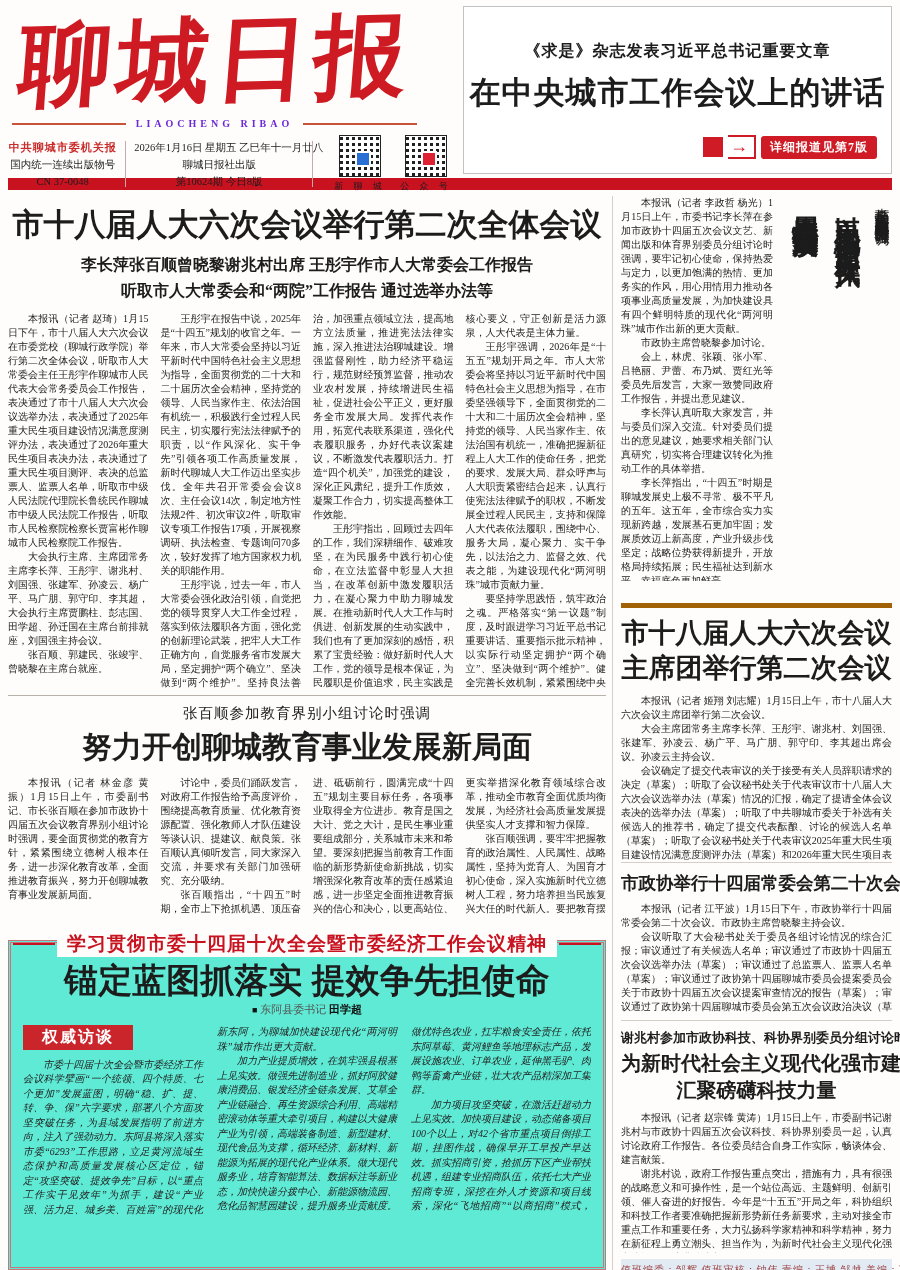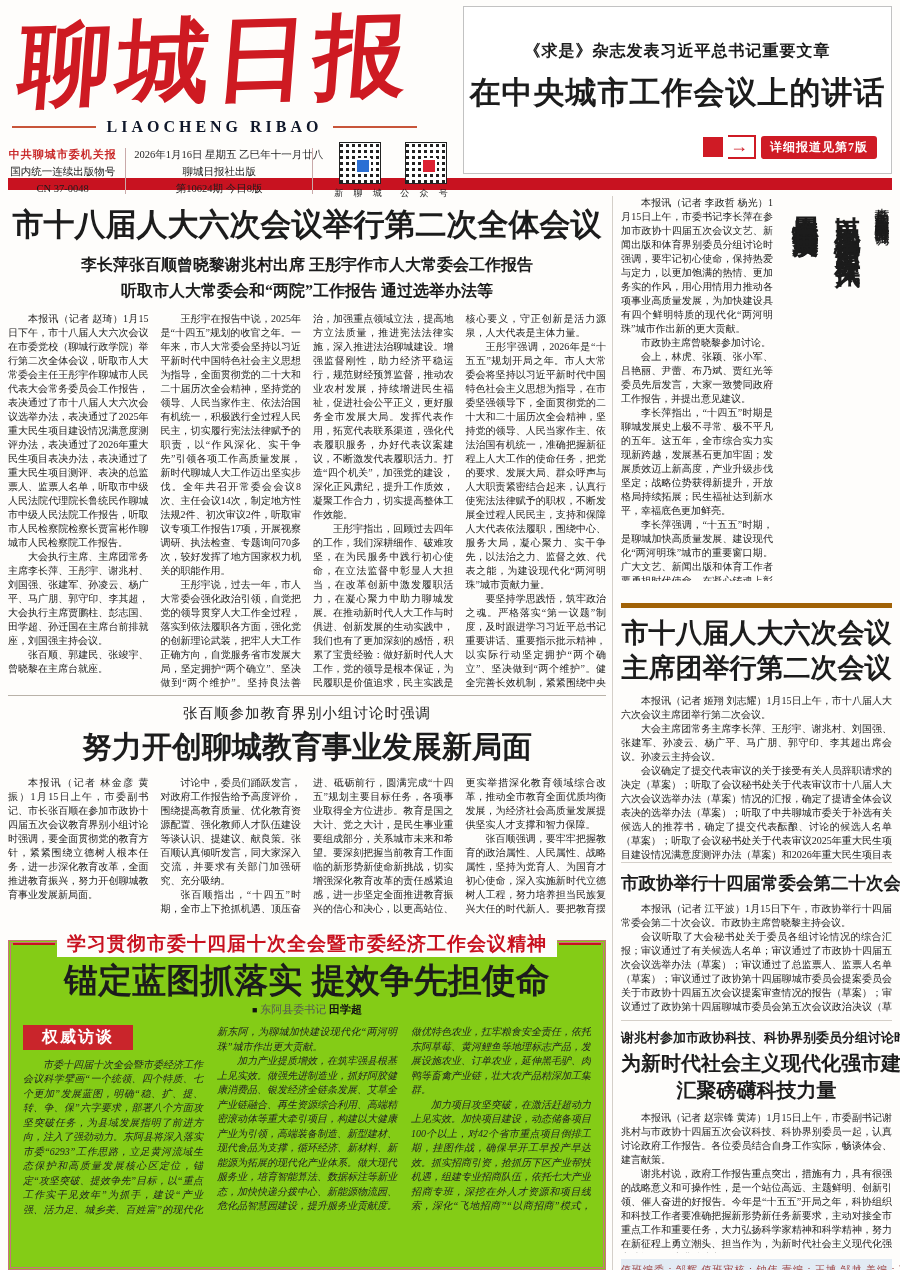--- a/index.html
+++ b/index.html
@@ -10,21 +10,21 @@
     font-family:"Liberation Serif", serif; color:#1c1c1c;
   }
   
   .masthead { display:flex; height:168px; }
   .mast-left { width:445px; position:relative; }
   .brand { font-family:"Liberation Serif", serif; font-weight:900; color:#ce1a22;
     font-size:92px; line-height:1; letter-spacing:6px; transform:skewX(-6deg) rotate(-1.5deg);
     margin:8px 0 0 12px; white-space:nowrap; }
   .brand-roman-row { display:flex; align-items:center; width:405px; margin:12px 0 0 4px; }
   .brand-roman-row .rule { flex:1; height:2px; background:#c8553a; }
-  .brand-roman { color:#0f172a; font-size:16px; letter-spacing:4px; font-weight:bold; padding:0 10px; white-space:nowrap; }
+  .brand-roman { color:#6d28d9; font-size:10px; letter-spacing:4px; font-weight:bold; padding:0 10px; white-space:nowrap; }
   .info-row { display:flex; align-items:center; margin-top:8px; height:54px; }
   .info-a { width:128px; text-align:center; font-size:10.5px; line-height:17px; }
   .info-a .org { color:#c92a2a; font-weight:bold; font-size:11px; letter-spacing:1px; }
   .vsep { width:1px; height:46px; background:#c9a9a9; margin:0 8px; }
   .info-b { width:170px; text-align:center; font-size:10.5px; line-height:17px; white-space:nowrap; }
   .qr-group { display:flex; gap:12px; margin-left:12px; }
   .qr { width:54px; text-align:center; }
   .qr .code { width:42px; height:42px; margin:0 auto; position:relative;
     background:
       repeating-linear-gradient(0deg,#111 0 3px,#fff 3px 6px),
@@ -59,21 +59,21 @@
   .lead-body { height:384px; column-count:4; column-gap:12px; margin-top:8px;
     padding-bottom:4px; border-bottom:1px solid #b9b2a8; }
   
   .edu { margin-top:8px; }
   .edu-kicker { text-align:center; font-size:14.5px; letter-spacing:1px; }
   .edu-head { font-family:"Liberation Sans", sans-serif; font-weight:900; font-size:30px;
     text-align:center; margin:4px 0 8px 0; white-space:nowrap; }
   .edu-body { height:150px; column-count:4; column-gap:12px; }
   
   .interview { margin-top:14px; border:3px double #c9737a; position:relative;
-    padding:20px 12px 10px 12px; height:330px; background:#84cc16; }
+    padding:20px 12px 10px 12px; height:330px; background:#5eead4; }
   .int-banner { position:absolute; top:-12px; left:0; right:0; display:flex; align-items:center; }
   .int-banner .wing { flex:1; height:2px; background:#c81220; margin:0 2px; }
   .int-banner .txt { background:#fefdfb; padding:0 10px; color:#c81220; font-weight:900;
     font-family:"Liberation Sans", sans-serif; font-size:19px; letter-spacing:1px; white-space:nowrap; }
   .int-head { font-family:"Liberation Sans", sans-serif; font-weight:900; font-size:34px;
     text-align:center; line-height:34px; white-space:nowrap; }
   .int-byline { text-align:center; font-size:11px; color:#555; margin:5px 0 8px 0; }
   .int-byline b { color:#111; }
   .int-byline .sq { color:#111; font-size:9px; }
   .int-body { height:200px; column-count:3; column-gap:14px; font-style:italic; font-size:10px; line-height:14.5px; }
@@ -208,20 +208,21 @@
       </article>
     </div>
 
     <div class="col-right">
 
       <article class="r1">
         <div class="body-text r1-body">
             <p>本报讯（记者 李政哲 杨光）1月15日上午，市委书记李长萍在参加市政协十四届五次会议文艺、新闻出版和体育界别委员分组讨论时强调，要牢记初心使命，保持热爱与定力，以更加饱满的热情、更加务实的作风，用心用情用力推动各项事业高质量发展，为加快建设具有四个鲜明特质的现代化“两河明珠”城市作出新的更大贡献。</p>
             <p>市政协主席曾晓黎参加讨论。</p>
             <p>会上，林虎、张颖、张小军、吕艳丽、尹蕾、布乃斌、贾红光等委员先后发言，大家一致赞同政府工作报告，并提出意见建议。</p>
+            <p>李长萍认真听取大家发言，并与委员们深入交流。针对委员们提出的意见建议，她要求相关部门认真研究，切实将合理建议转化为推动工作的具体举措。</p>
             <p>李长萍指出，“十四五”时期是聊城发展史上极不寻常、极不平凡的五年。这五年，全市综合实力实现新跨越，发展基石更加牢固；发展质效迈上新高度，产业升级步伐坚定；战略位势获得新提升，开放格局持续拓展；民生福祉达到新水平，幸福底色更加鲜亮。</p>
             <p>李长萍强调，“十五五”时期，是聊城加快高质量发展、建设现代化“两河明珠”城市的重要窗口期。广大文艺、新闻出版和体育工作者要勇担时代使命，在凝心铸魂上彰显担当，始终把政治建设摆在首位，深刻把握民族复兴时代主题，把笔端对准一线、镜头聚焦基层、舞台留给人民，创作更多“有根、有魂、有情”作品，让聊城声音、聊城故事被更多人看见、听见、记住。要坚持守正创新，在打造精品上力求突破，创新表达方式和组织形式，让优质内容真正“火”起来，深入群众特别是年轻人心里。要厚植为民情怀，在服务人民上务求实效，把服务群众作为一切工作的出发点和落脚点，更好满足人民群众对美好生活的向往。要秉持开放视野，在交流互鉴上拓展格局，主动“走出去”、善于“引进来”，用心讲好聊城故事，展现聊城独特魅力。</p>
           </div>
         <div class="vbig v1">用心用情用力推动各项事业高质量发展</div>
         <div class="vbig v2">以更加饱满热情更加务实作风</div>
         <div class="vkicker">李长萍参加文艺新闻出版体育界别委员分组讨论时强调</div>
       </article>
 
       <article class="r-art">
         <h2 class="r2-head">

